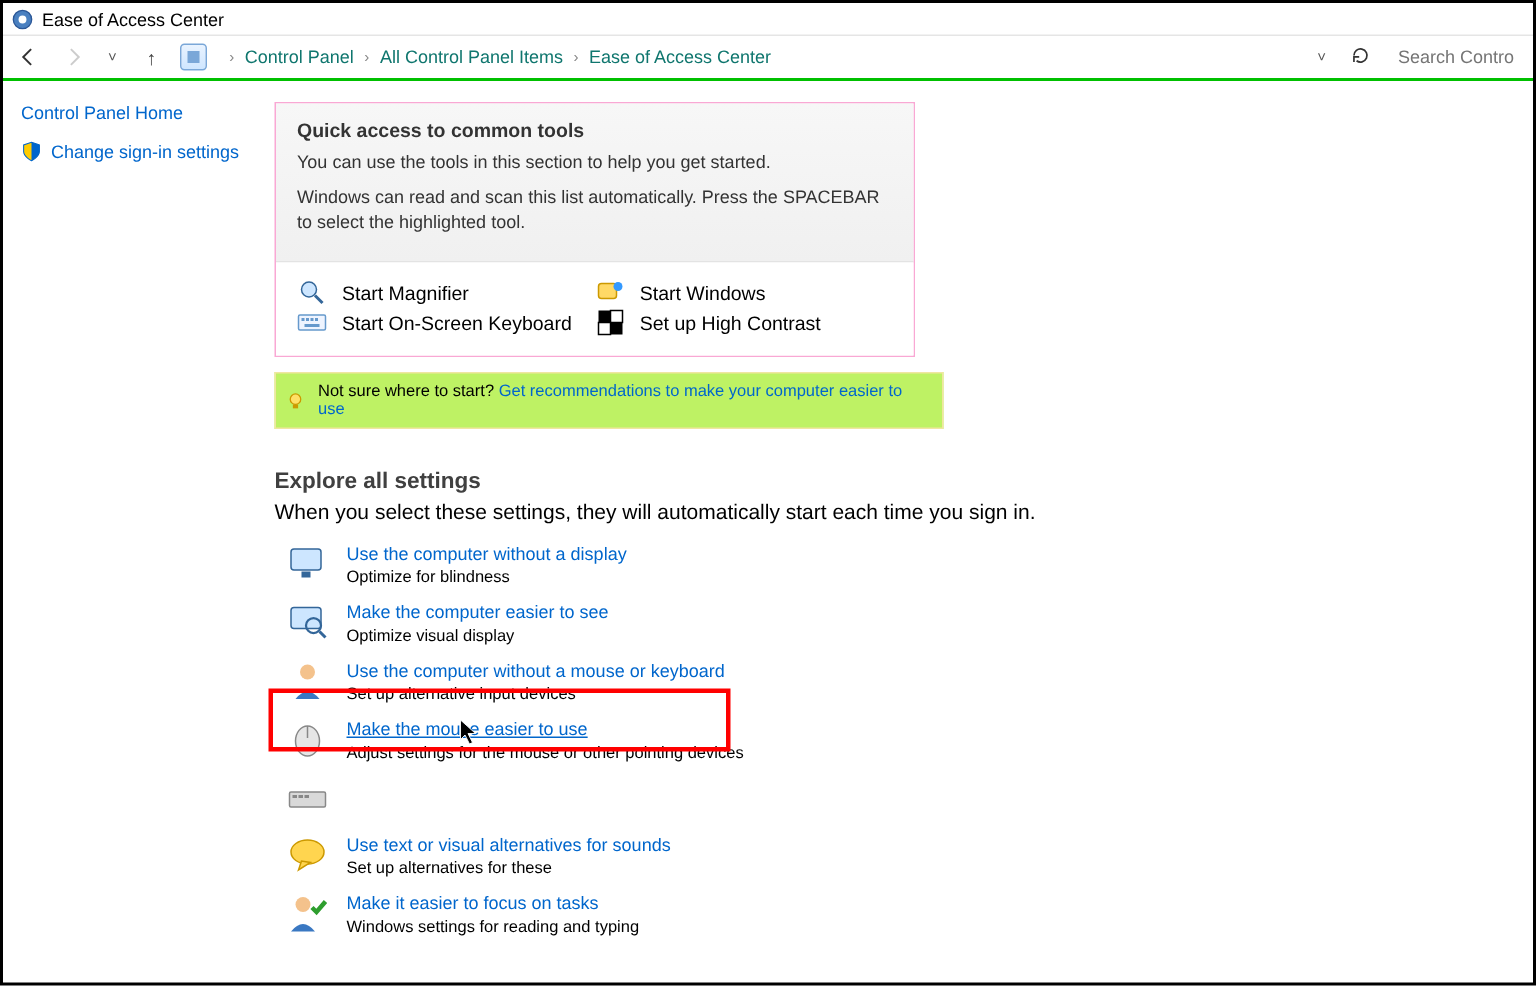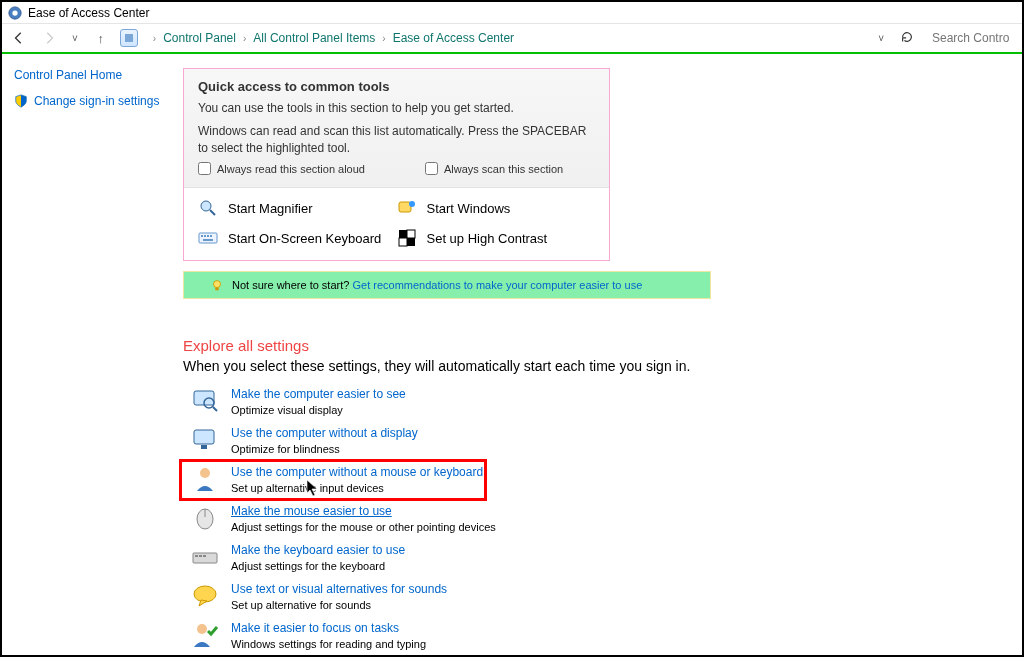--- a/index.html
+++ b/index.html
@@ -84,37 +84,36 @@
   }
   .panel-top h2 { font-size:13px; font-weight:600; color:#333; margin-bottom:6px;}
   .panel-top p { font-size:12px; color:#333; margin-bottom:6px; line-height:1.4;}
   .chk-row { display:flex; gap:60px; margin-top:6px;}
   .chk { display:flex; align-items:center; gap:6px; font-size:11px; color:#333;}
   .chk input { width:13px; height:13px; }
   .tool-grid {
     display:grid;
     grid-template-columns: 1fr 1fr;
     padding: 10px 14px 12px 14px;
-    row-gap: 10px;
     background:#fff;
   }
   .tool { display:flex; align-items:center; gap:10px; font-size:13px; color:#000;}
   .tool-icon { width:20px; height:20px; display:flex; align-items:center; justify-content:center;}
   .hint-bar {
     margin-top: 10px;
-    width: 528px;
-    background:#86efac;
+    width: 446px;
+    background:#bef264;
     border:1px solid #f0e6a0;
-    padding: 6px 26px;
+    padding: 6px 6px;
     font-size:11px;
     display:flex; align-items:center; gap:8px;
   }
   .hint-bar a { color:#0066cc; text-decoration:none; }
   .bulb { width:14px; height:14px; }
-  h2.section-title { color:#ef4444; font-weight:400; font-size:15px; margin-top:38px; }
+  h2.section-title { color:#404040; font-weight:700; font-size:15px; margin-top:26px; }
   .section-sub { font-size:14px; color:#000; margin-top:4px; margin-bottom:8px;}
   .setting {
     display:flex; gap:12px; padding:5px 0 5px 8px;
     align-items:flex-start;
   }
   .setting-icon { width:28px; height:28px; flex-shrink:0; display:flex; align-items:center; justify-content:center;}
   .setting-text a { color:#0066cc; font-size:12px; text-decoration:none; display:inline-block;}
   .setting-text a.underline { text-decoration:underline;}
   .setting-text .desc { font-size:11px; color:#000; margin-top:3px;}
   .highlight-box {
@@ -197,30 +196,20 @@
     </a>
   </div>
 
   <div class="main">
 
     <div class="panel">
       <div class="panel-top">
         <h2>Quick access to common tools</h2>
         <p>You can use the tools in this section to help you get started.</p>
         <p>Windows can read and scan this list automatically.  Press the SPACEBAR to select the highlighted tool.</p>
-        <div class="chk-row">
-          <label class="chk">
-            <input type="checkbox" style="">
-            <span>Always read this section aloud</span>
-          </label>
-          <label class="chk">
-            <input type="checkbox" style="">
-            <span>Always scan this section</span>
-          </label>
-        </div>
       </div>
       <div class="tool-grid">
         <div class="tool">
           <span class="tool-icon">
             <svg viewBox="0 0 20 20" width="20" height="20">
                 <circle cx="8" cy="8" r="5" fill="#cde6ff" stroke="#336699"></circle>
                 <line x1="12" y1="12" x2="17" y2="17" stroke="#336699" stroke-width="2"></line>
               </svg>
           </span>
           <span>Start Magnifier</span>
@@ -271,40 +260,40 @@
       </span>
     </div>
 
     <h2 class="section-title">Explore all settings</h2>
     <div class="section-sub">When you select these settings, they will automatically start each time you sign in.</div>
 
     <div class="setting">
       <span class="setting-icon">
           <svg viewBox="0 0 28 28" width="28" height="28">
             <rect x="3" y="4" width="20" height="14" rx="2" fill="#cde6ff" stroke="#336699"></rect>
+            <rect x="10" y="19" width="6" height="4" fill="#336699"></rect>
+          </svg>
+        </span>
+      <div class="setting-text">
+        <a href="#">Use the computer without a display</a>
+        <div class="desc">Optimize for blindness</div>
+      </div>
+    </div>
+
+    <div class="setting">
+      <span class="setting-icon">
+          <svg viewBox="0 0 28 28" width="28" height="28">
+            <rect x="3" y="4" width="20" height="14" rx="2" fill="#cde6ff" stroke="#336699"></rect>
             <circle cx="18" cy="16" r="5" fill="none" stroke="#336699" stroke-width="1.5"></circle>
             <line x1="22" y1="20" x2="26" y2="24" stroke="#336699" stroke-width="2"></line>
           </svg>
         </span>
       <div class="setting-text">
         <a href="#">Make the computer easier to see</a>
         <div class="desc">Optimize visual display</div>
-      </div>
-    </div>
-
-    <div class="setting">
-      <span class="setting-icon">
-          <svg viewBox="0 0 28 28" width="28" height="28">
-            <rect x="3" y="4" width="20" height="14" rx="2" fill="#cde6ff" stroke="#336699"></rect>
-            <rect x="10" y="19" width="6" height="4" fill="#336699"></rect>
-          </svg>
-        </span>
-      <div class="setting-text">
-        <a href="#">Use the computer without a display</a>
-        <div class="desc">Optimize for blindness</div>
       </div>
     </div>
 
     <div class="setting">
       <span class="setting-icon">
           <svg viewBox="0 0 28 28" width="28" height="28">
             <circle cx="14" cy="8" r="5" fill="#f4c28c"></circle>
             <path d="M6 26 Q14 16 22 26 Z" fill="#3a78c2"></path>
           </svg>
         </span>
@@ -329,36 +318,32 @@
 
     <div class="setting">
       <span class="setting-icon">
           <svg viewBox="0 0 28 28" width="28" height="28">
             <rect x="2" y="10" width="24" height="10" rx="1" fill="#d9d9d9" stroke="#888"></rect>
             <rect x="4" y="12" width="3" height="2" fill="#888"></rect>
             <rect x="8" y="12" width="3" height="2" fill="#888"></rect>
             <rect x="12" y="12" width="3" height="2" fill="#888"></rect>
           </svg>
         </span>
-      <div class="setting-text">
-        <a href="#">Make the keyboard easier to use</a>
-        <div class="desc">Adjust settings for the keyboard</div>
-      </div>
     </div>
 
     <div class="setting">
       <span class="setting-icon">
           <svg viewBox="0 0 28 28" width="28" height="28">
             <ellipse cx="14" cy="12" rx="11" ry="8" fill="#ffd54f" stroke="#cc9900"></ellipse>
             <path d="M10 18 L8 24 L16 19 Z" fill="#ffd54f" stroke="#cc9900"></path>
           </svg>
         </span>
       <div class="setting-text">
         <a href="#">Use text or visual alternatives for sounds</a>
-        <div class="desc">Set up alternative for sounds</div>
+        <div class="desc">Set up alternatives for these</div>
       </div>
     </div>
 
     <div class="setting">
       <span class="setting-icon">
           <svg viewBox="0 0 28 28" width="28" height="28">
             <circle cx="11" cy="8" r="5" fill="#f4c28c"></circle>
             <path d="M3 26 Q11 16 19 26 Z" fill="#3a78c2"></path>
             <path d="M17 10 L20 13 L26 6" stroke="#2e9e2e" stroke-width="3" fill="none"></path>
           </svg>

